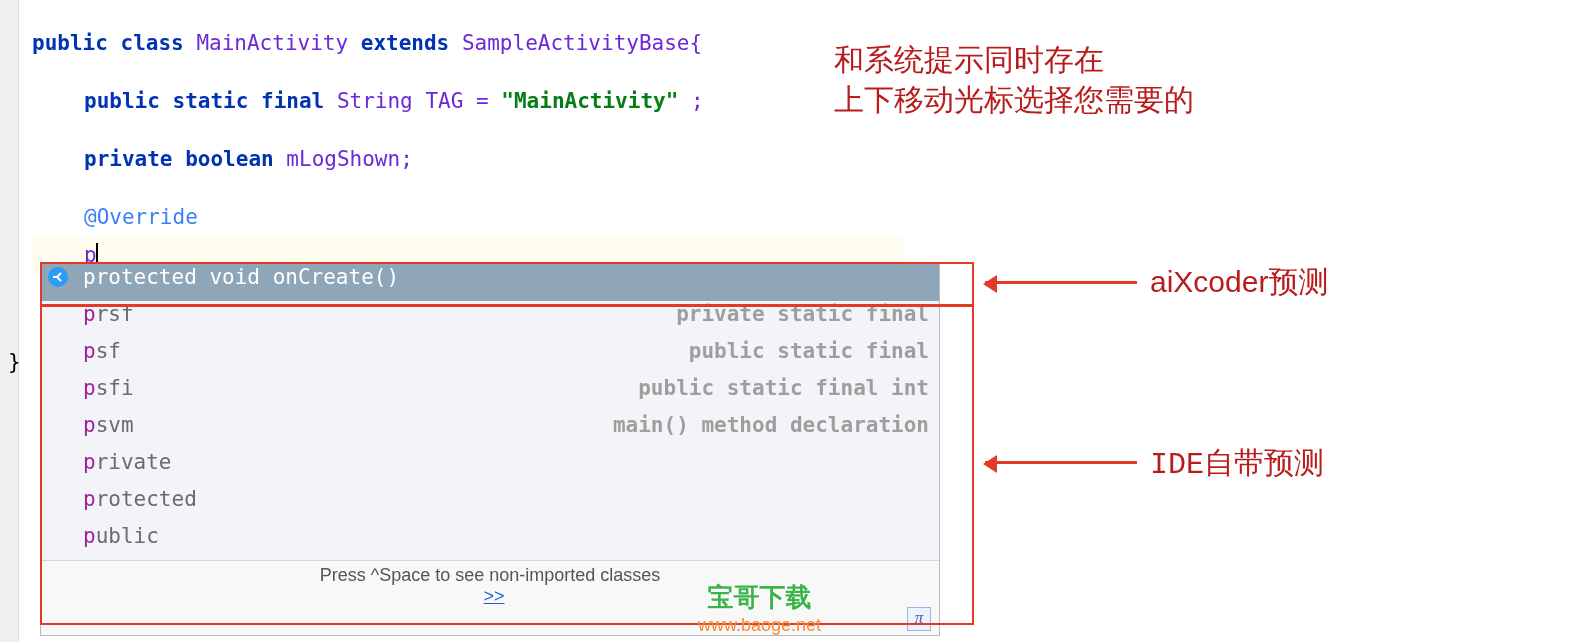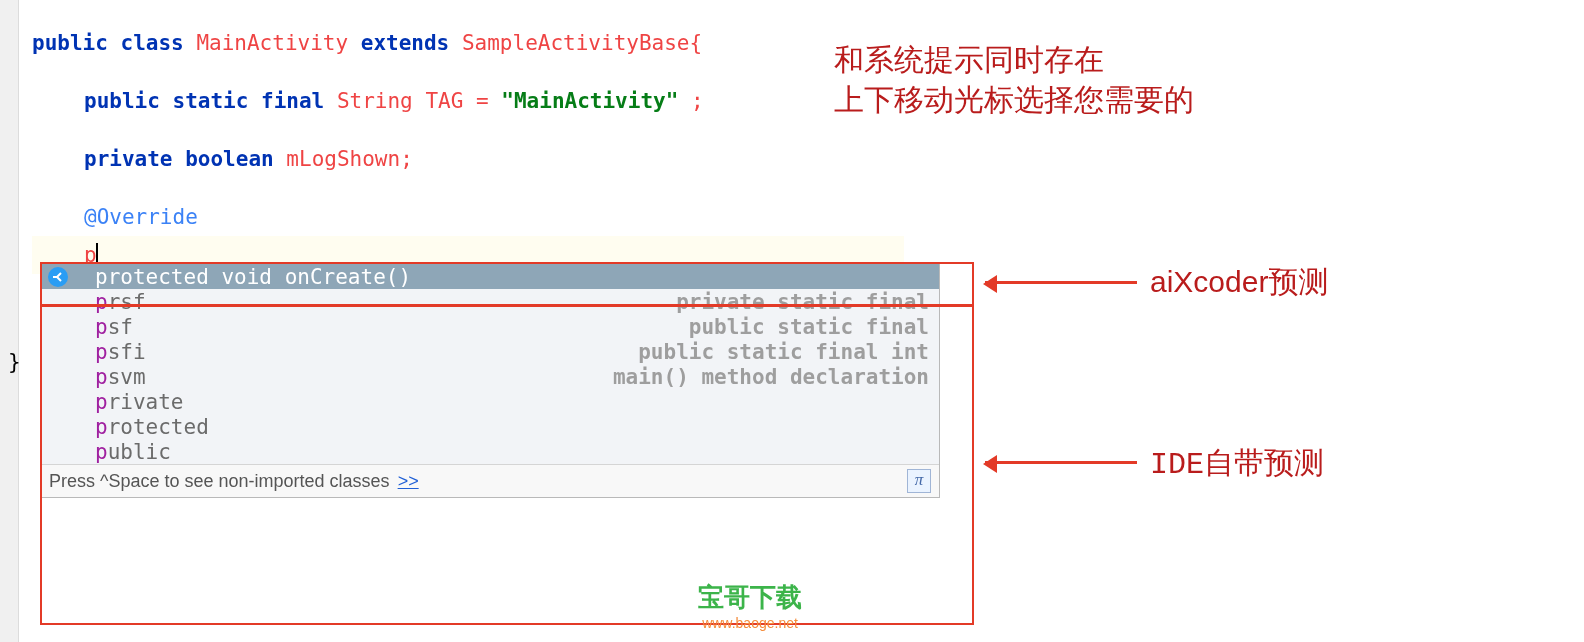--- a/index.html
+++ b/index.html
@@ -25,21 +25,21 @@
   .code-area {
     position: absolute;
     left: 32px;
     top: 24px;
     width: 820px;
     line-height: 38px;
   }
   .kw { color: #0033B3; font-weight: bold; }
   .annotation { color: #3b82f6; }
   .str { color: #067D17; font-weight: bold; }
-  .plain { color: #ef4444; }
+  .plain { color: #6d28d9; }
   .indent1 { padding-left: 52px; }
   .caret-line {
     background: #fffdf0;
     width: 100%;
   }
   .cursor-bar {
     display: inline-block;
     width: 2px;
     height: 24px;
     background: #000;
@@ -53,23 +53,22 @@
     width: 898px;
     background: #f2f4f7;
     border: 1px solid #b9b9b9;
     font-family: "Menlo", "Consolas", monospace;
     font-size: 21px;
   }
   .popup-row {
     display: flex;
     align-items: center;
     height: 25px;
-    padding: 0 10px 0 6px;
+    padding: 0 10px 12px 6px;
     color: #6b6b6b;
-    gap: 12px;
   }
   .popup-row.selected {
     background: #8ea6b7;
     color: #ffffff;
   }
   .popup-row .icon {
     width: 22px;
     height: 22px;
     margin-right: 14px;
     flex-shrink: 0;
@@ -88,20 +87,21 @@
   }
   .popup-footer {
     display: flex;
     align-items: center;
     background: #f8f8f8;
     border-top: 1px solid #d5d5d5;
     font-family: -apple-system, Arial, sans-serif;
     font-size: 18px;
     padding: 4px 8px;
     color: #555;
+    flex-direction: column;
   }
   .popup-footer .hint-link {
     color: #1f5fd6;
     text-decoration: underline;
     margin-left: 8px;
   }
   .popup-footer .pi {
     margin-left: auto;
     width: 22px;
     height: 22px;
@@ -162,21 +162,21 @@
     text-align: center;
     font-family: "Microsoft YaHei",sans-serif;
   }
   .watermark .t {
     font-size: 26px;
     font-weight: bold;
     color: #3cb44a;
     text-shadow: 1px 0 #fff, -1px 0 #fff, 0 1px #fff, 0 -1px #fff;
   }
   .watermark .u {
-    font-size: 14px;
+    font-size: 18px;
     color: #f48c3b;
   }
 </style>
 </head>
 <body>
 
 <div class="gutter"></div>
 
 <div class="code-area">
   <div>

